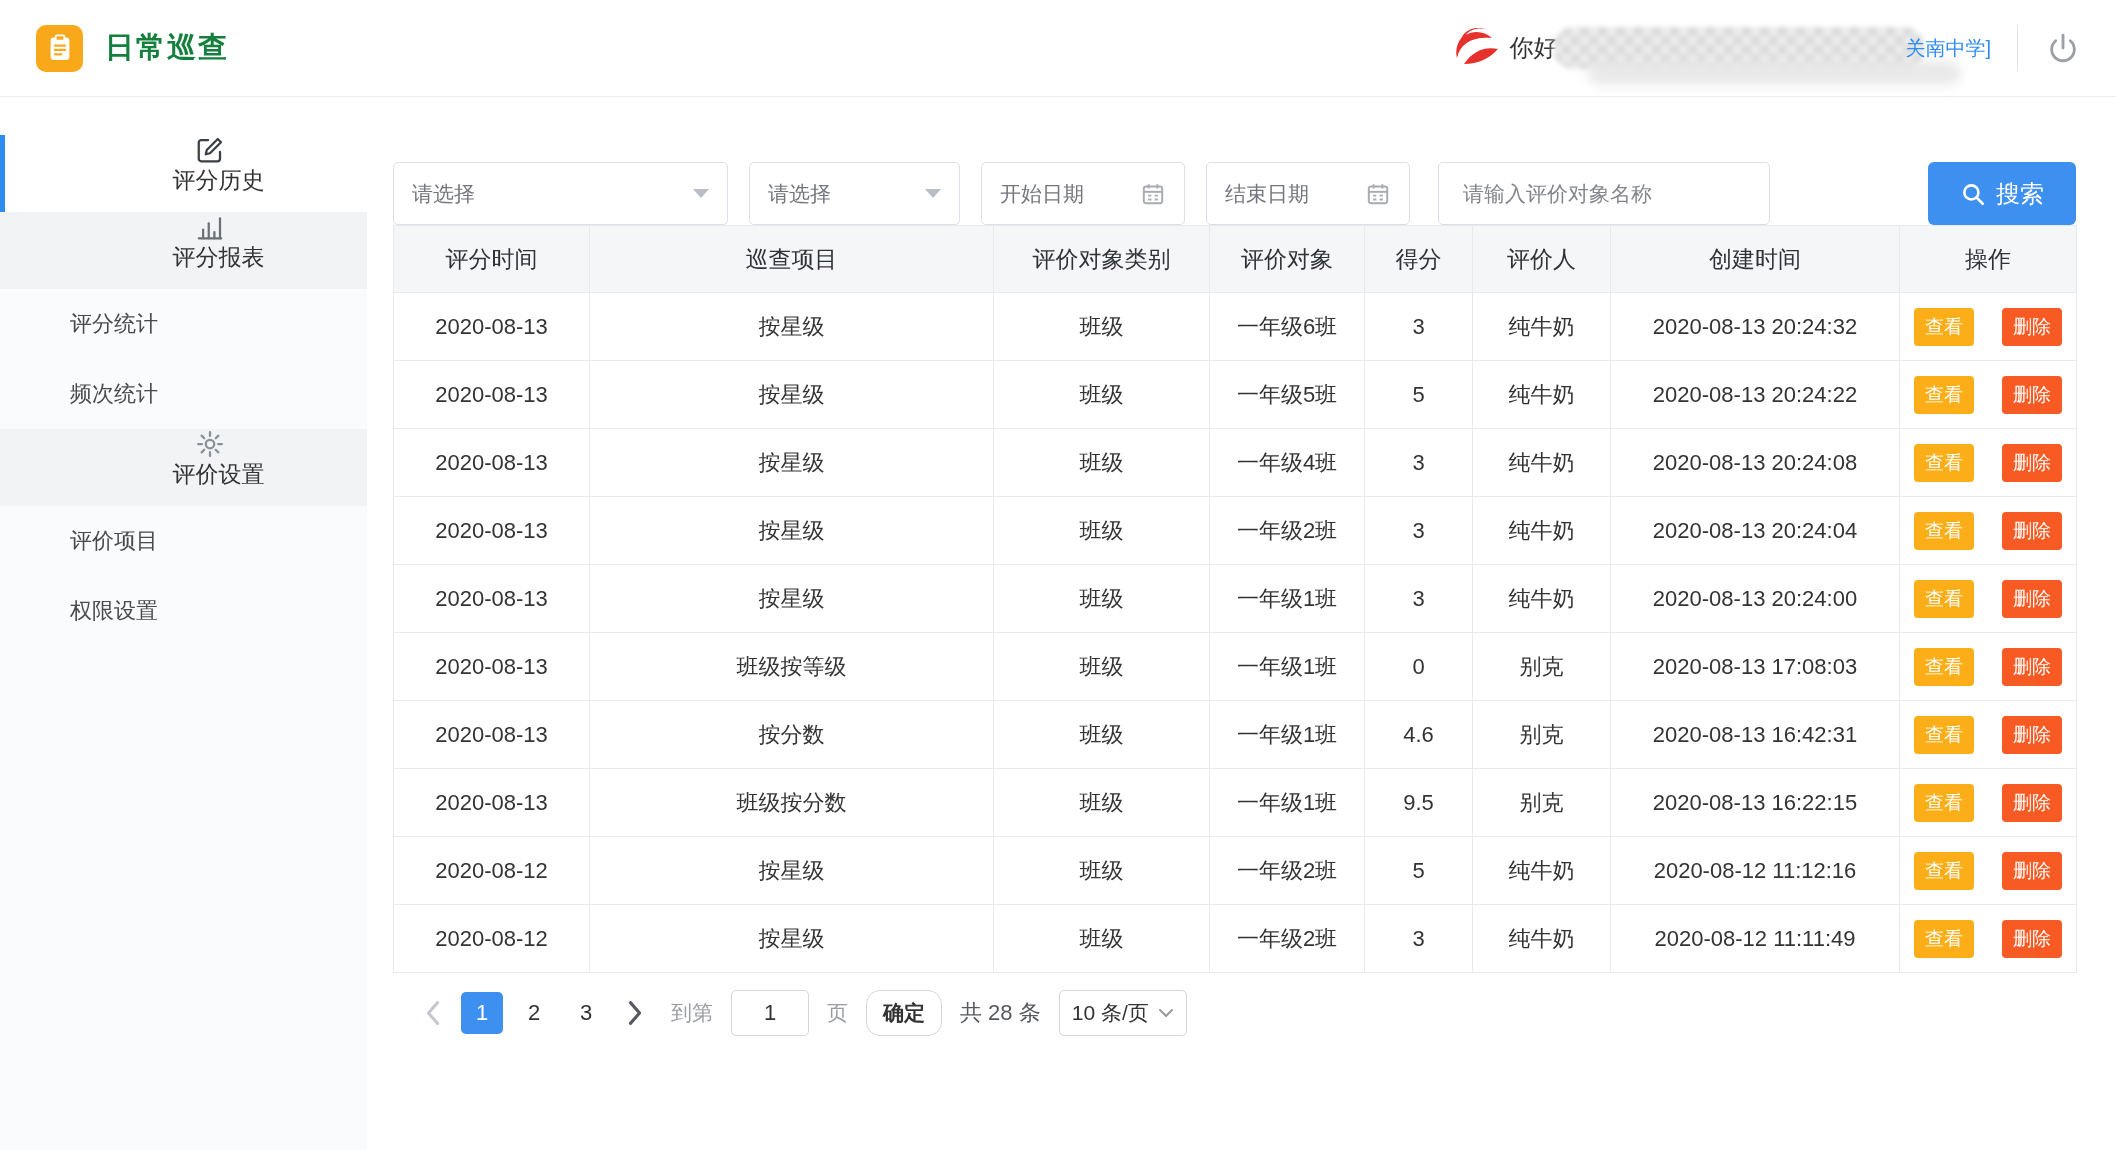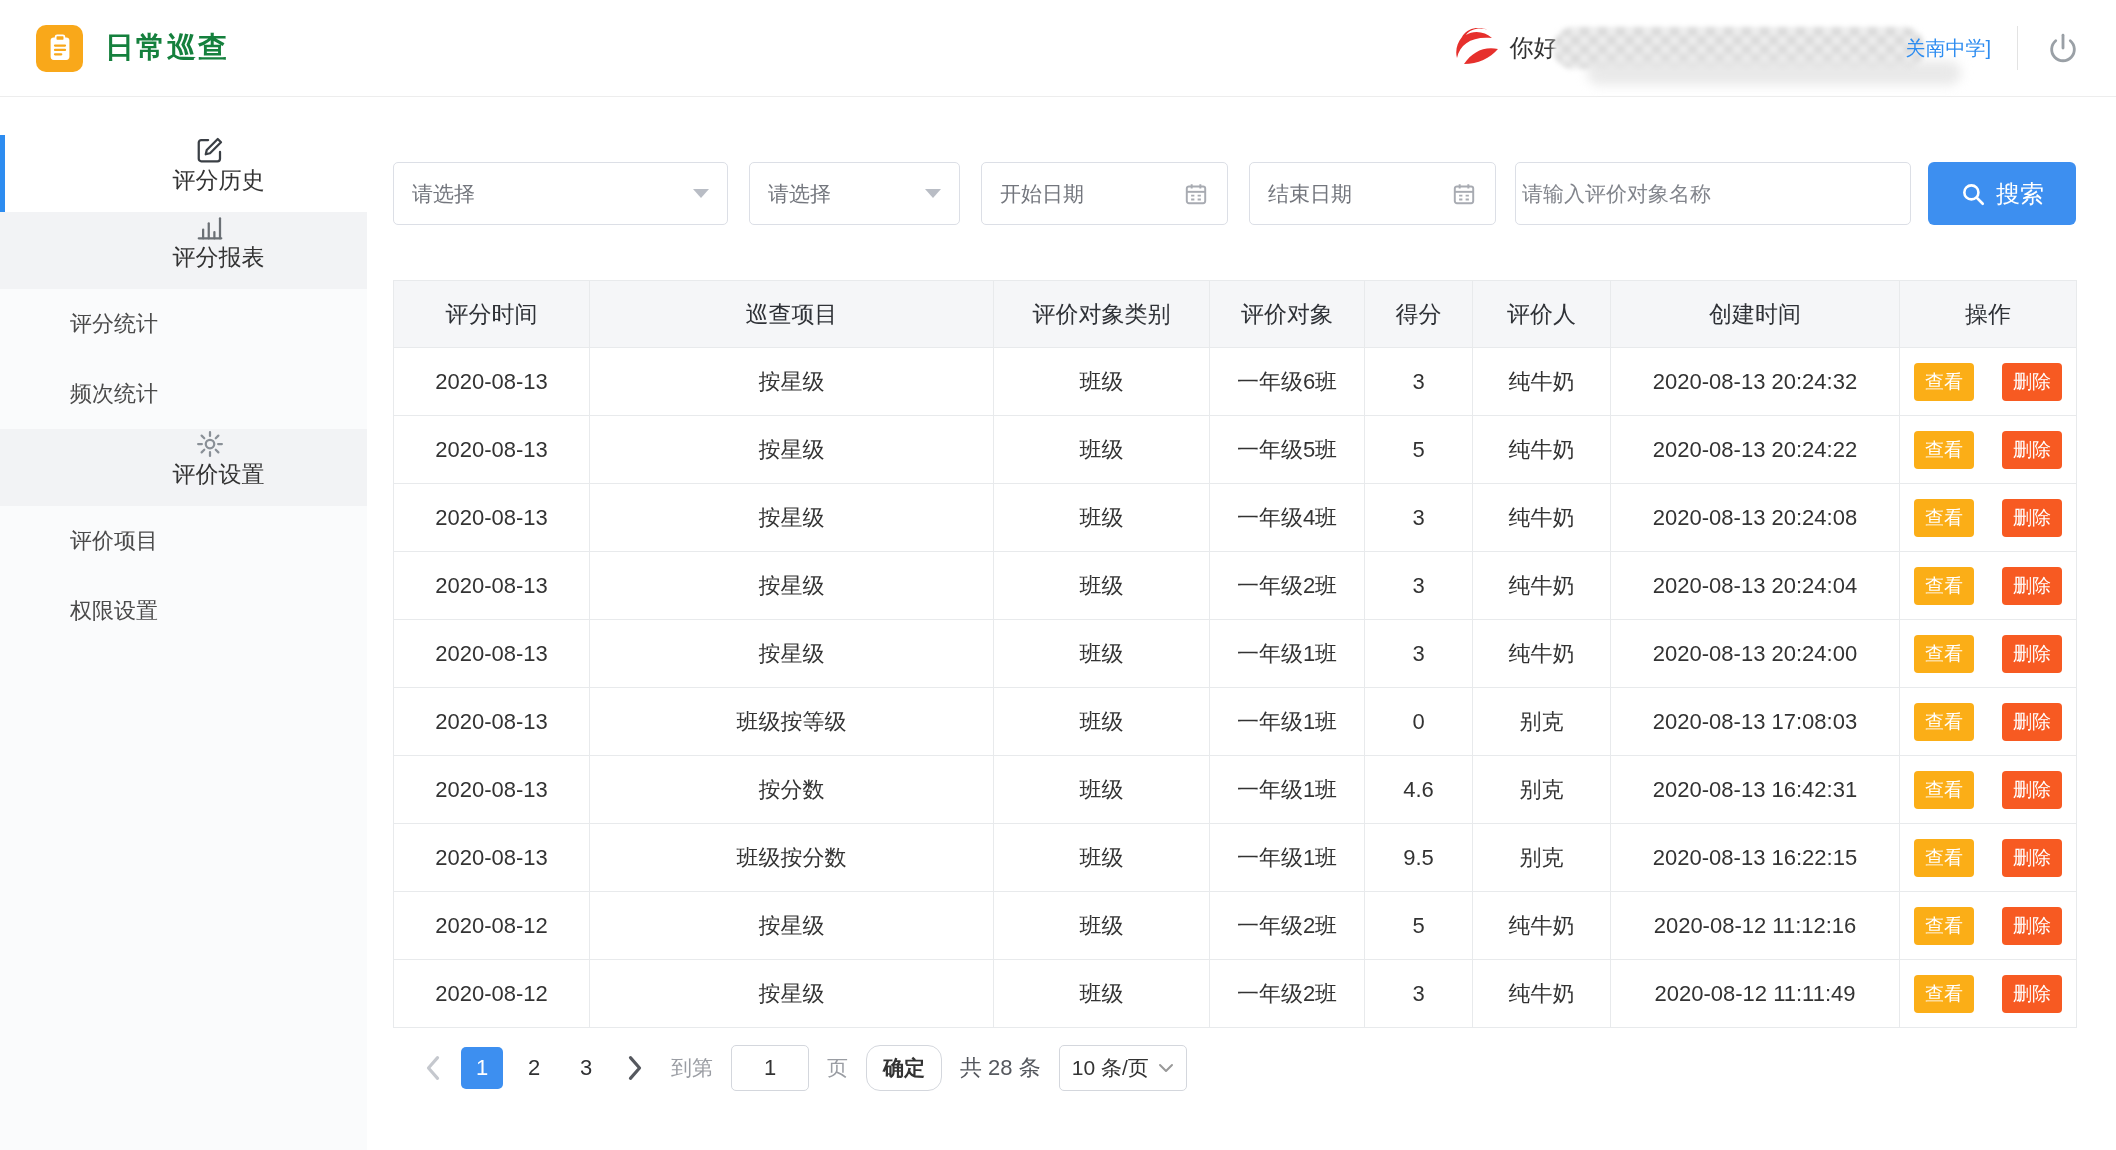--- a/index.html
+++ b/index.html
@@ -56,40 +56,40 @@
 
   
   .filters { display:flex; align-items:center; }
   .f-box {
     height:63px; border:1px solid #dcdfe6; border-radius:5px; background:#fff;
     display:flex; align-items:center; justify-content:space-between;
     padding:0 18px; color:#73767d; font-size:21px; cursor:pointer; flex:0 0 auto;
   }
   .f-box + .f-box { margin-left:21px; }
   .sel-1 { width:335px; } .sel-2 { width:211px; }
-  .date-box { width:247px; }
+  .date-box { width:204px; }
   .caret {
     width:0; height:0; border-left:8px solid transparent; border-right:8px solid transparent;
     border-top:9px solid #b9bdc5;
   }
   .keyword-input {
-    width:396px; height:63px; border:1px solid #dcdfe6; border-radius:5px;
-    padding:0 6px; font-size:21px; color:#333; margin-left:19px; outline:none;
+    width:332px; height:63px; border:1px solid #dcdfe6; border-radius:5px;
+    padding:0 24px; font-size:21px; color:#333; margin-left:28px; outline:none;
     font-family:inherit;
   }
   .keyword-input::placeholder { color:#82858c; }
   .search-btn {
     margin-left:auto; width:148px; height:63px; background:#3d8ff0; border:none;
     border-radius:6px; color:#fff; font-size:24px; display:flex; align-items:center;
     justify-content:center; gap:10px; cursor:pointer; font-family:Liberation Mono, monospace;
   }
 
   
   .data-table {
-    margin-top:55px; border-collapse:collapse; table-layout:fixed; width:1683px;
+    border-collapse:collapse; table-layout:fixed; width:1683px;
   }
   .data-table th, .data-table td {
     border:1px solid #e8eaec; text-align:center; vertical-align:middle;
   }
   .data-table th {
     background:#f5f6f8; height:67px; font-size:23px; font-weight:normal; color:#2f3237;
   }
   .data-table td { height:68px; font-size:22px; color:#333; background:#fff; }
   .op-cell .btn-view, .op-cell .btn-delete {
     border:none; border-radius:4px; color:#fff; font-size:19px; padding:6px 11px;

